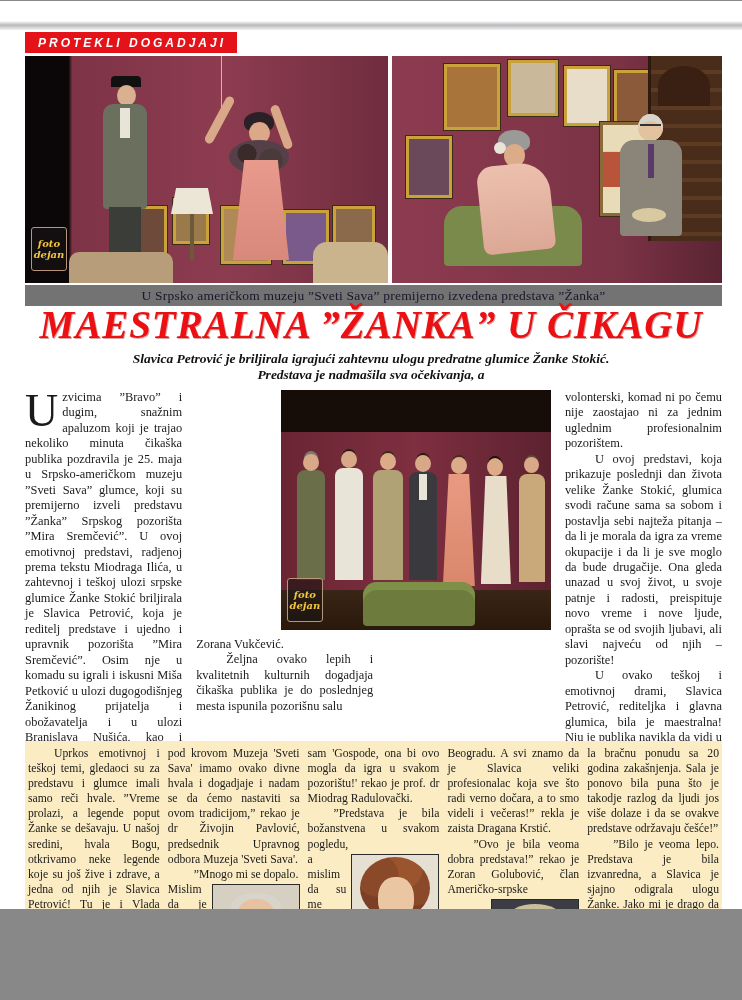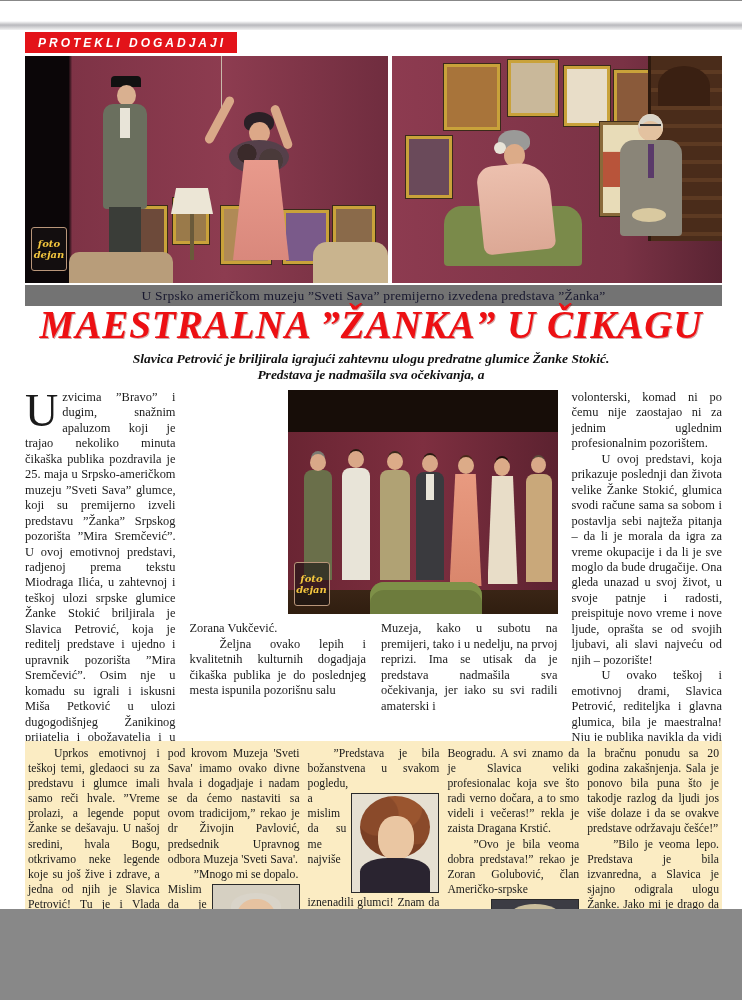--- a/index.html
+++ b/index.html
@@ -183,23 +183,20 @@
         <div class="wm" style="bottom:8px;">
           <i>foto</i>
           <i>dejan</i>
         </div>
       </div>
       <div class="subrow">
         <div class="acol subcol">
           <p>Zorana Vukčević.</p>
           <p class="ind">Željna ovako lepih i kvalitetnih kulturnih dogadjaja čikaška publika je do poslednjeg mesta ispunila pozorišnu salu</p>
         </div>
-        <div class="acol subcol">
-          <p>Muzeja, kako u subotu na premijeri, tako i u nedelju, na prvoj reprizi. Ima se utisak da je predstava nadmašila sva očekivanja, jer iako su svi radili amaterski i</p>
-        </div>
       </div>
     </div>
 
     <div class="acol c4">
       <p>volonterski, komad ni po čemu nije zaostajao ni za jednim uglednim profesionalnim pozorištem.</p>
       <p class="ind">U ovoj predstavi, koja prikazuje poslednji dan života velike Žanke Stokić, glumica svodi račune sama sa sobom i postavlja sebi najteža pitanja – da li je morala da igra za vreme okupacije i da li je sve moglo da bude drugačije. Ona gleda unazad u svoj život, u svoje patnje i radosti, preispituje novo vreme i nove ljude, oprašta se od svojih ljubavi, ali slavi najveću od njih – pozorište!</p>
       <p class="ind">U ovako teškoj i emotivnoj drami, Slavica Petrović, rediteljka i glavna glumica, bila je maestralna! Nju je publika navikla da vidi u komičnim ulogama, pa ih je ovaj performans iznenadio i oduševio. Nije bilo lako igrati ulogu žene koja se poslednjeg dana svog života pozdravlja sa svim što je doživela – sa ljudima, ljubavima, boemskim životom i</p>
     </div>
   </div>
 
@@ -218,20 +215,21 @@
           <div style="left:18px;top:8px;width:50px;height:26px;background:#d9d4c9;border-radius:50% 50% 0 0;"></div>
           <div style="left:22px;top:14px;width:42px;height:52px;background:#e6c2a0;border-radius:45%;"></div>
           <div style="left:26px;top:32px;width:34px;height:10px;border-top:2px solid #6a5a4a;"></div>
           <div style="left:6px;top:62px;width:74px;height:36px;background:#8a897e;border-radius:40% 40% 0 0;"></div>
         </div>
         <p>Mislim da je Slavica bila fenomenalna. Te oscilacije iz jednog raspoloženja u drugo – to je kvalitet vrhunske glumice. Dok sam je gledao mislio</p>
       </div>
     </div>
 
     <div class="rcol">
+      <p>sam 'Gospode, ona bi ovo mogla da igra u svakom pozorištu!' rekao je prof. dr Miodrag Radulovački.</p>
       <p class="ind">”Predstava je bila božanstvena u svakom pogledu,</p>
       <div>
         <div class="portrait" style="background:#e6e0d2;">
           <div style="left:8px;top:2px;width:70px;height:62px;background:radial-gradient(circle at 25% 30%,#8a4a2a 30%,transparent 32%),radial-gradient(circle at 60% 20%,#9a552f 30%,transparent 32%),radial-gradient(circle at 80% 45%,#8a4a2a 30%,transparent 32%),#7a3f24;border-radius:50%;"></div>
           <div style="left:26px;top:22px;width:36px;height:44px;background:#eac6a2;border-radius:45%;"></div>
           <div style="left:8px;top:64px;width:70px;height:34px;background:#2a2430;border-radius:40% 40% 0 0;"></div>
         </div>
         <p>a mislim da su me najviše iznenadili glumci! Znam da nisu profesionalci, da nisu završili glumačke škole, da nisu obučeni za ovaj posao, a opet su bili tako verno dobri, da sam zaista mislila u jednom momentu da sam u</p>
       </div>
     </div>

